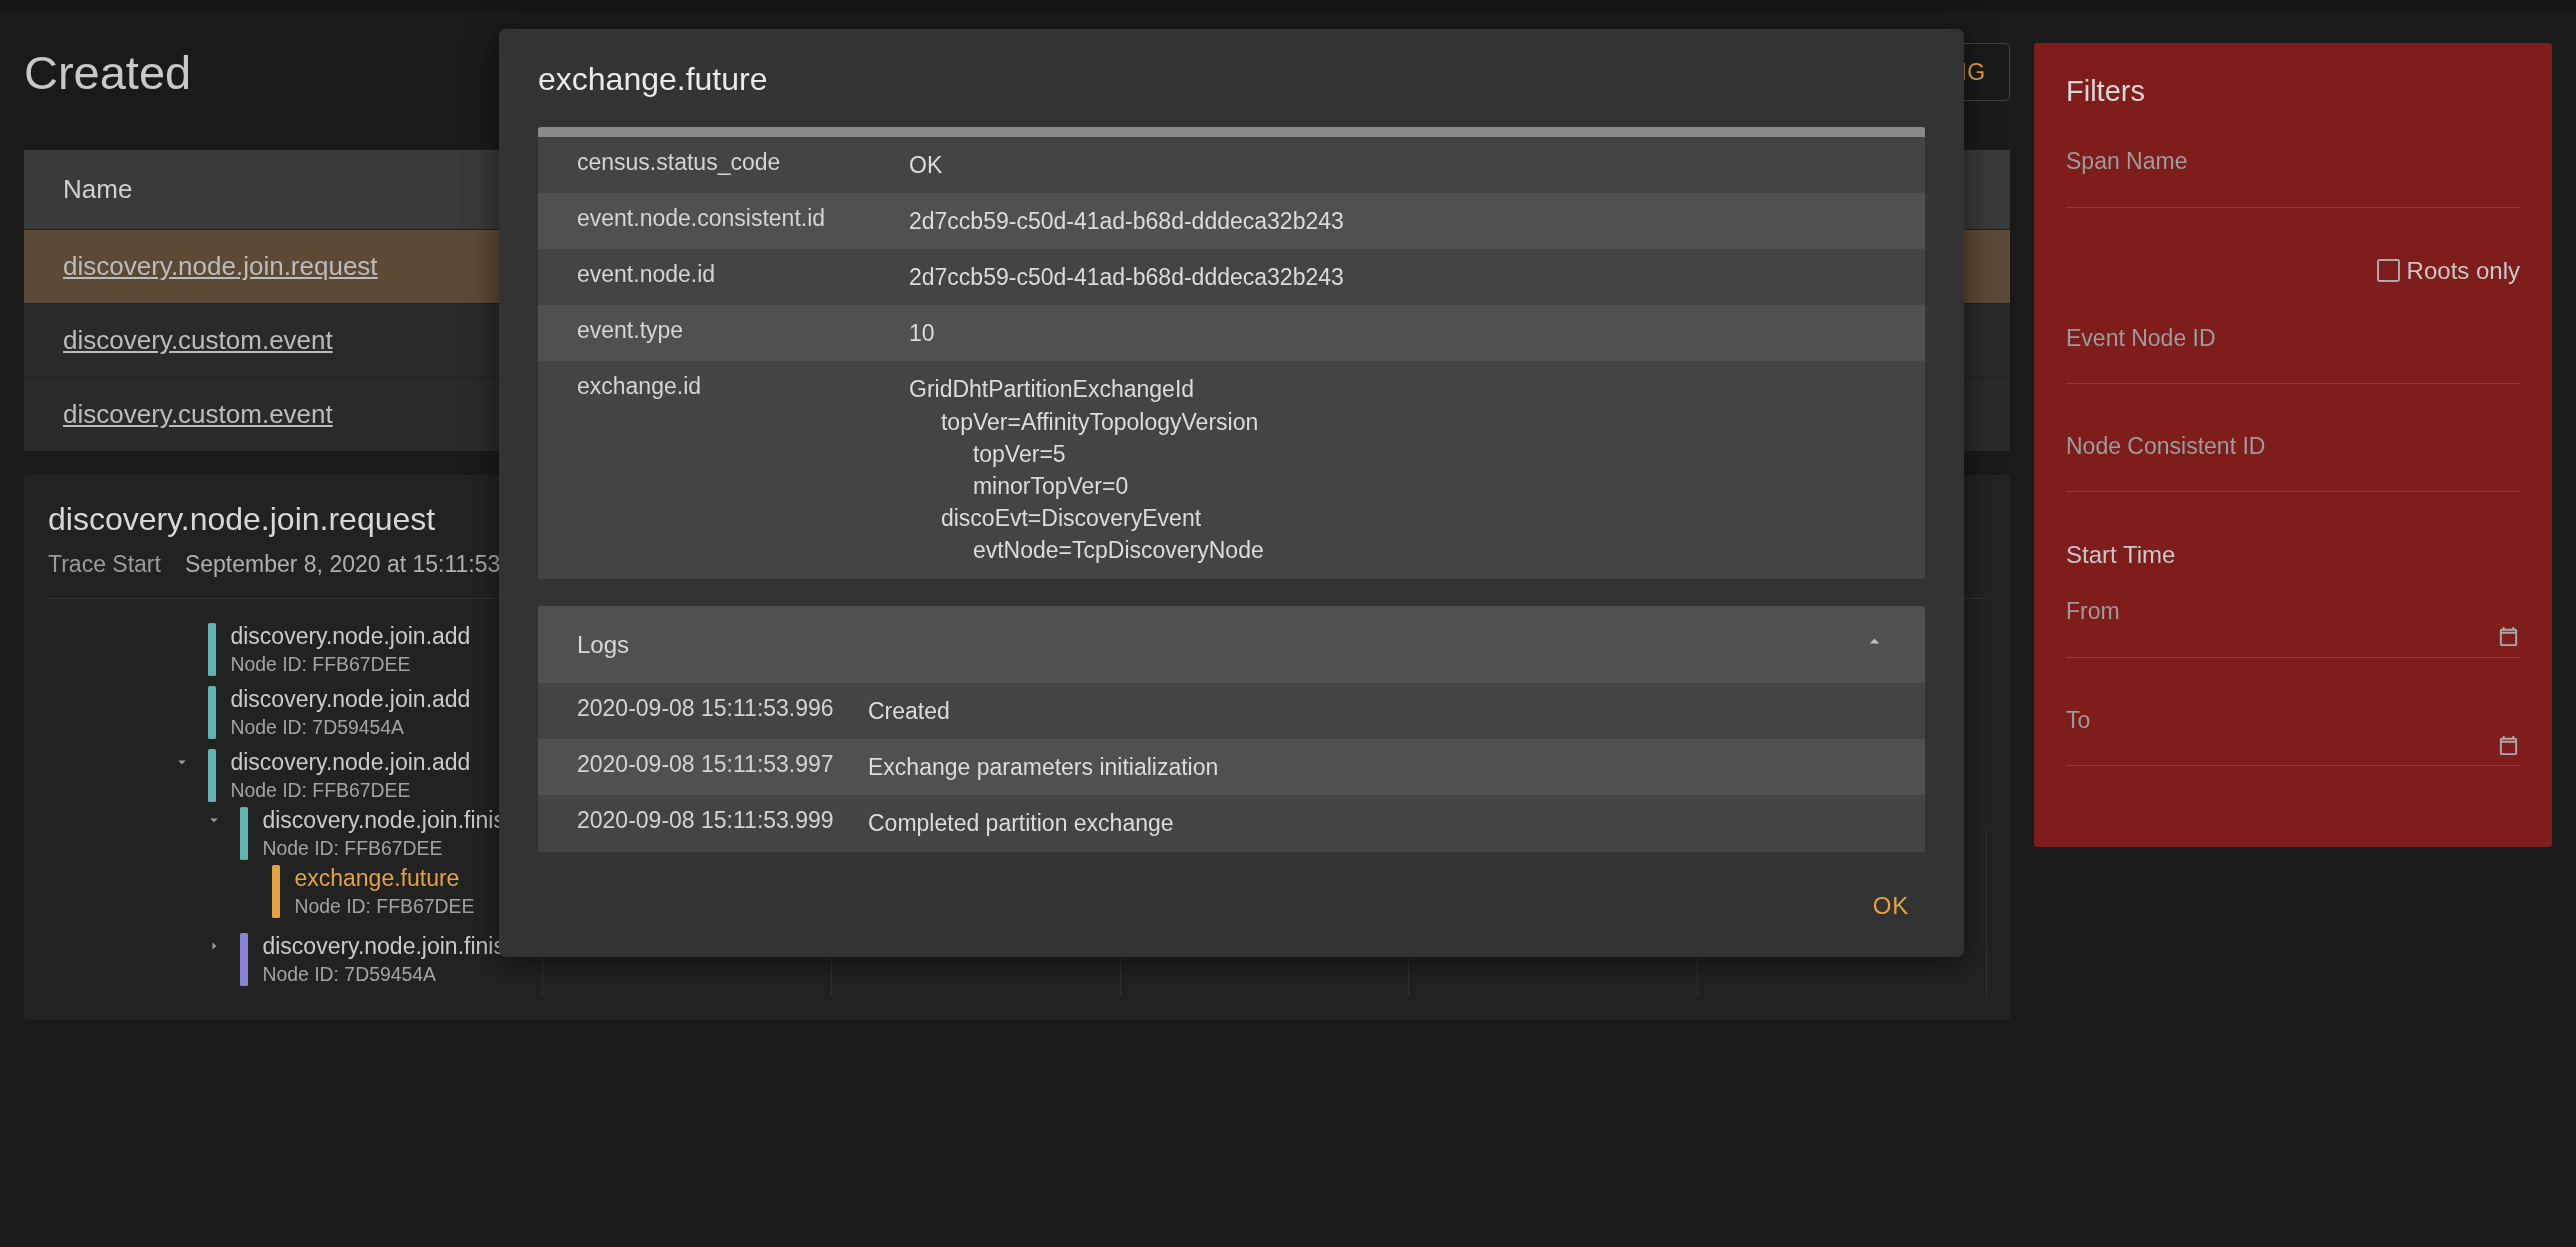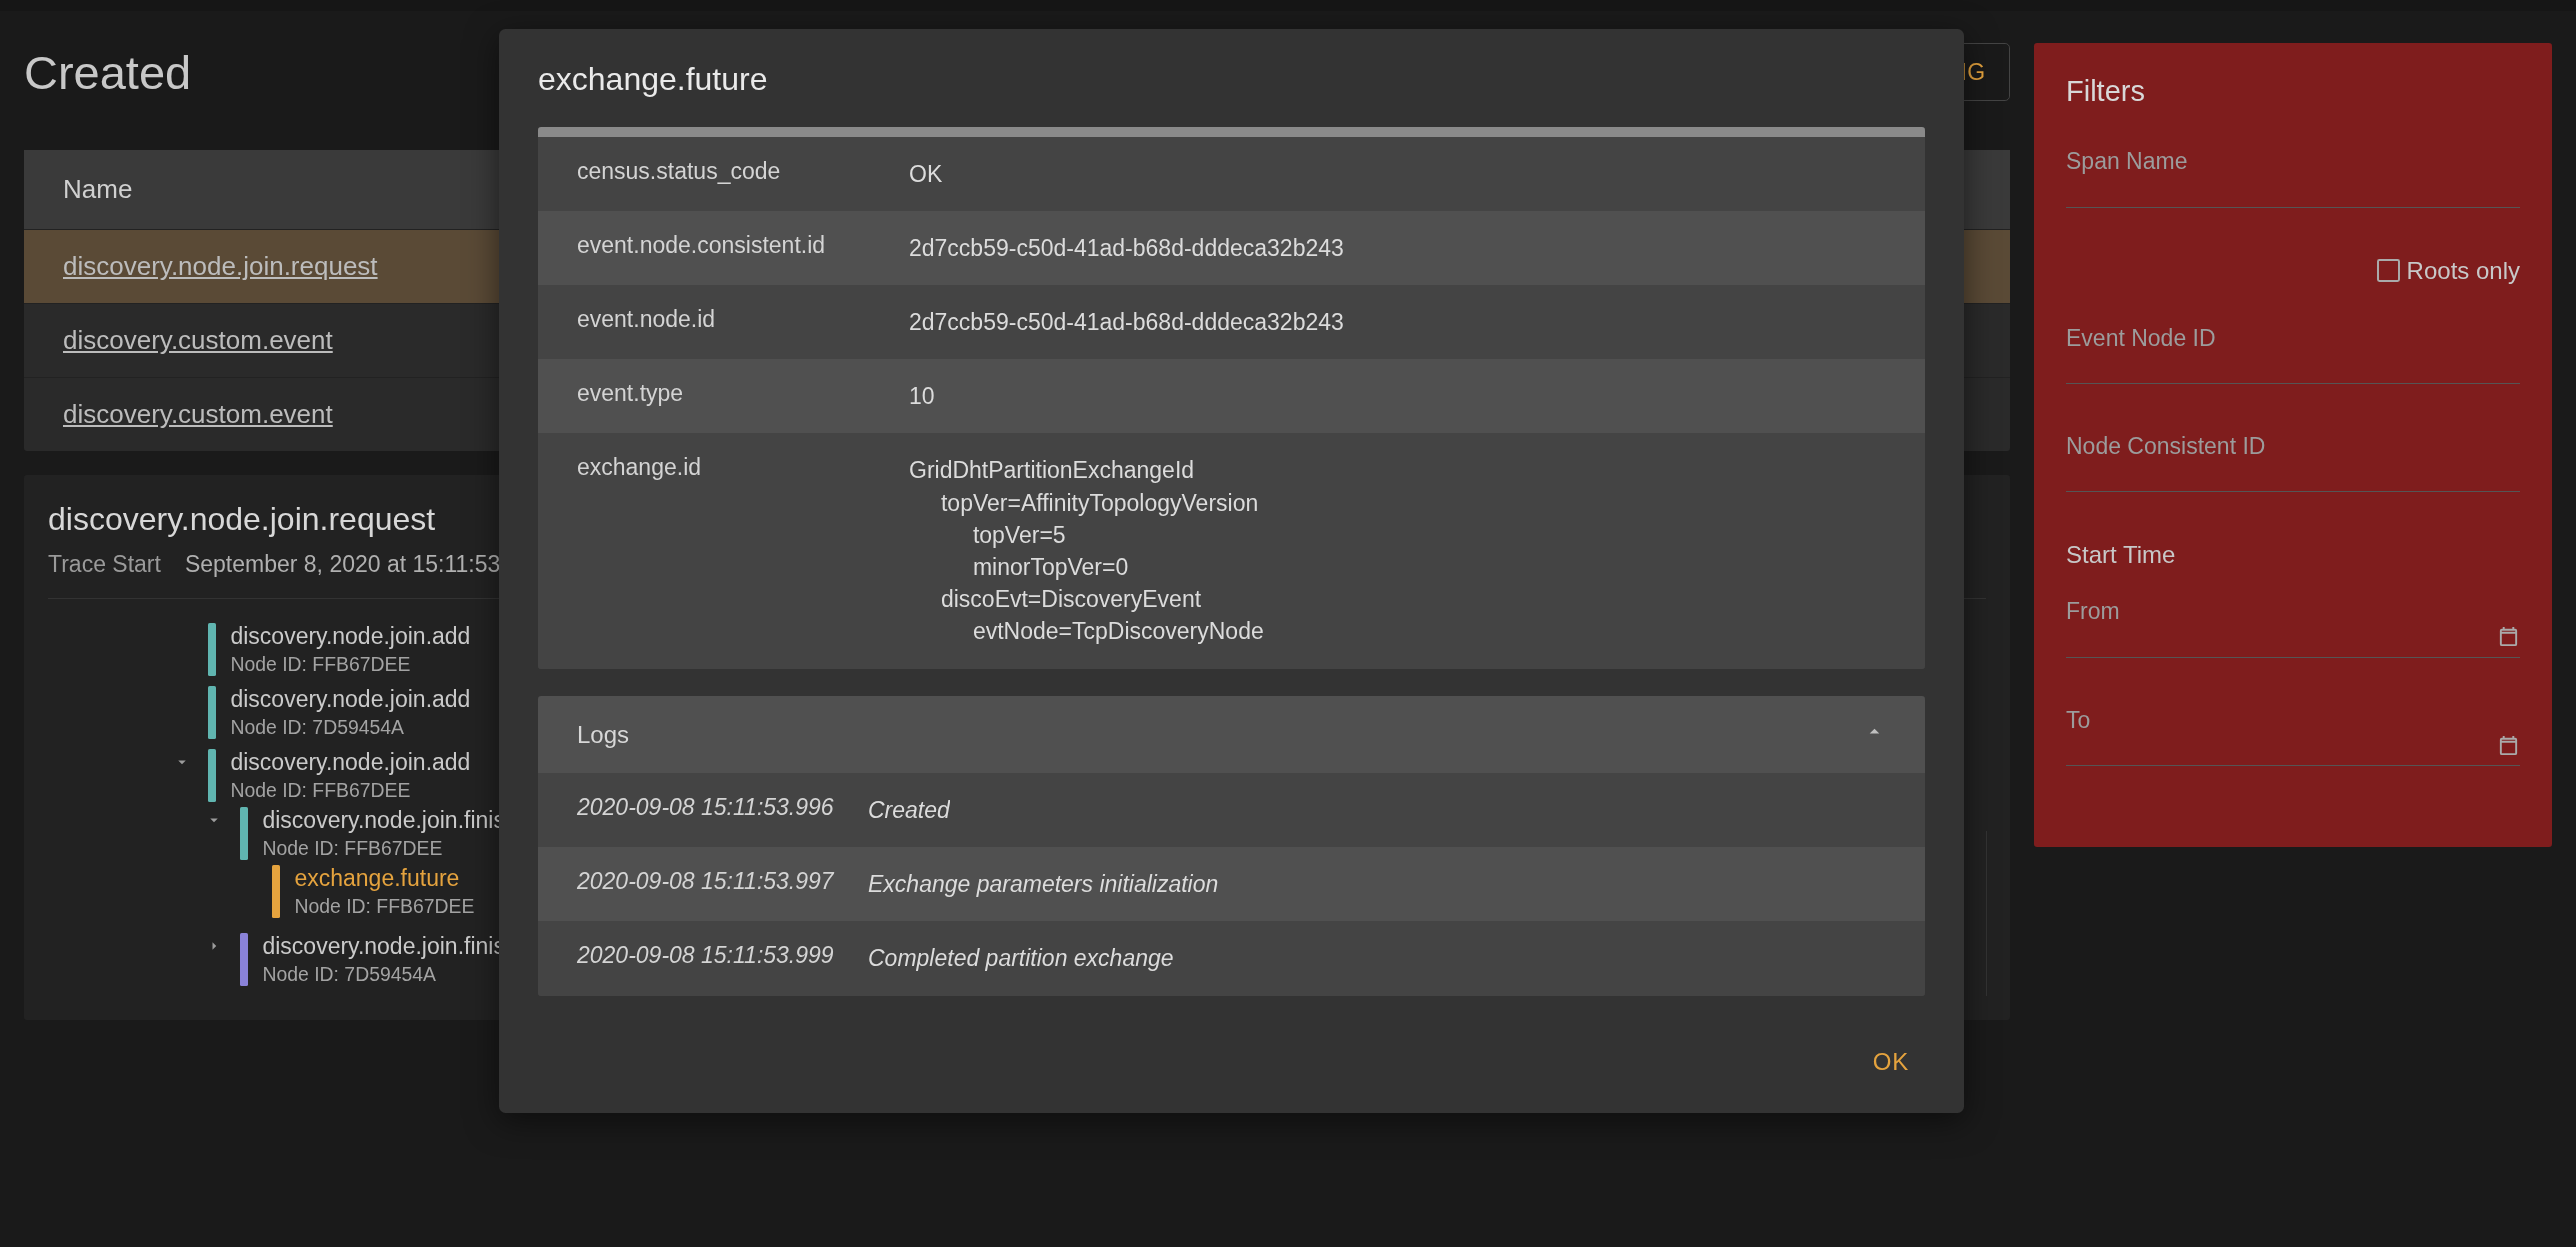--- a/index.html
+++ b/index.html
@@ -64,21 +64,21 @@
   .checkbox { width: 23px; height: 23px; border: 2.4px solid #aaa; border-radius: 2.4px; }
   
   .modal-overlay { position: absolute; inset: 0; background: rgba(0,0,0,0.0); pointer-events: none; }
   .modal {
     position: absolute; top: 29px; left: 499px; width: 1465px;
     background: #333333; border-radius: 6.5px; box-shadow: 0 8px 32px rgba(0,0,0,0.5);
     pointer-events: auto; padding: 32px 39px 29px 39px;
   }
   .modal-title { font-size: 32px; color: #eaeaea; font-weight: 500; margin-bottom: 29px; }
   .kv-block { background: #404040; border-radius: 3.2px; overflow: hidden; margin-bottom: 27.5px; }
-  .kv-row { display: flex; padding: 21px 39px; font-size: 23px; }
+  .kv-row { display: flex; padding: 12px 39px; font-size: 23px; }
   .kv-row:nth-child(odd) { background: #505050; }
   .kv-row:nth-child(even) { background: #444; }
   .kv-row .k { width: 332px; color: #d4d4d4; flex-shrink: 0; }
   .kv-row .v { color: #dcdcdc; white-space: pre; font-family: inherit; line-height: 1.4; overflow: hidden; }
   .thin-bar { height: 9.7px; background: #8a8a8a; }
   .logs-header { background: #505050; padding: 24px 39px; display: flex; justify-content: space-between; align-items: center; font-size: 24px; color: #d8d8d8; border-radius: 3.2px 3.2px 0 0; cursor: pointer; }
   .logs-header svg { width: 23px; height: 23px; fill: #c0c0c0; }
   .logs-body .kv-row .k { width: 291px; }
   .logs-body { border-radius: 0 0 3.2px 3.2px; overflow: hidden; }
   .logs-body .kv-row:nth-child(odd) { background: #444; }
@@ -309,21 +309,21 @@
     </div>
 
     <div class="logs-header">
       <span>Logs</span>
       <span>
         <svg viewBox="0 0 24 24">
             <path d="M7 14l5-5 5 5z"></path>
           </svg>
       </span>
     </div>
-    <div class="kv-block logs-body" style="margin-bottom:12px;font-style:italic;">
+    <div class="kv-block logs-body" style="margin-bottom:0;">
       <div class="kv-row">
         <div class="k">2020-09-08 15:11:53.996</div>
         <div class="v">Created</div>
       </div>
       <div class="kv-row">
         <div class="k">2020-09-08 15:11:53.997</div>
         <div class="v">Exchange parameters initialization</div>
       </div>
       <div class="kv-row">
         <div class="k">2020-09-08 15:11:53.999</div>

